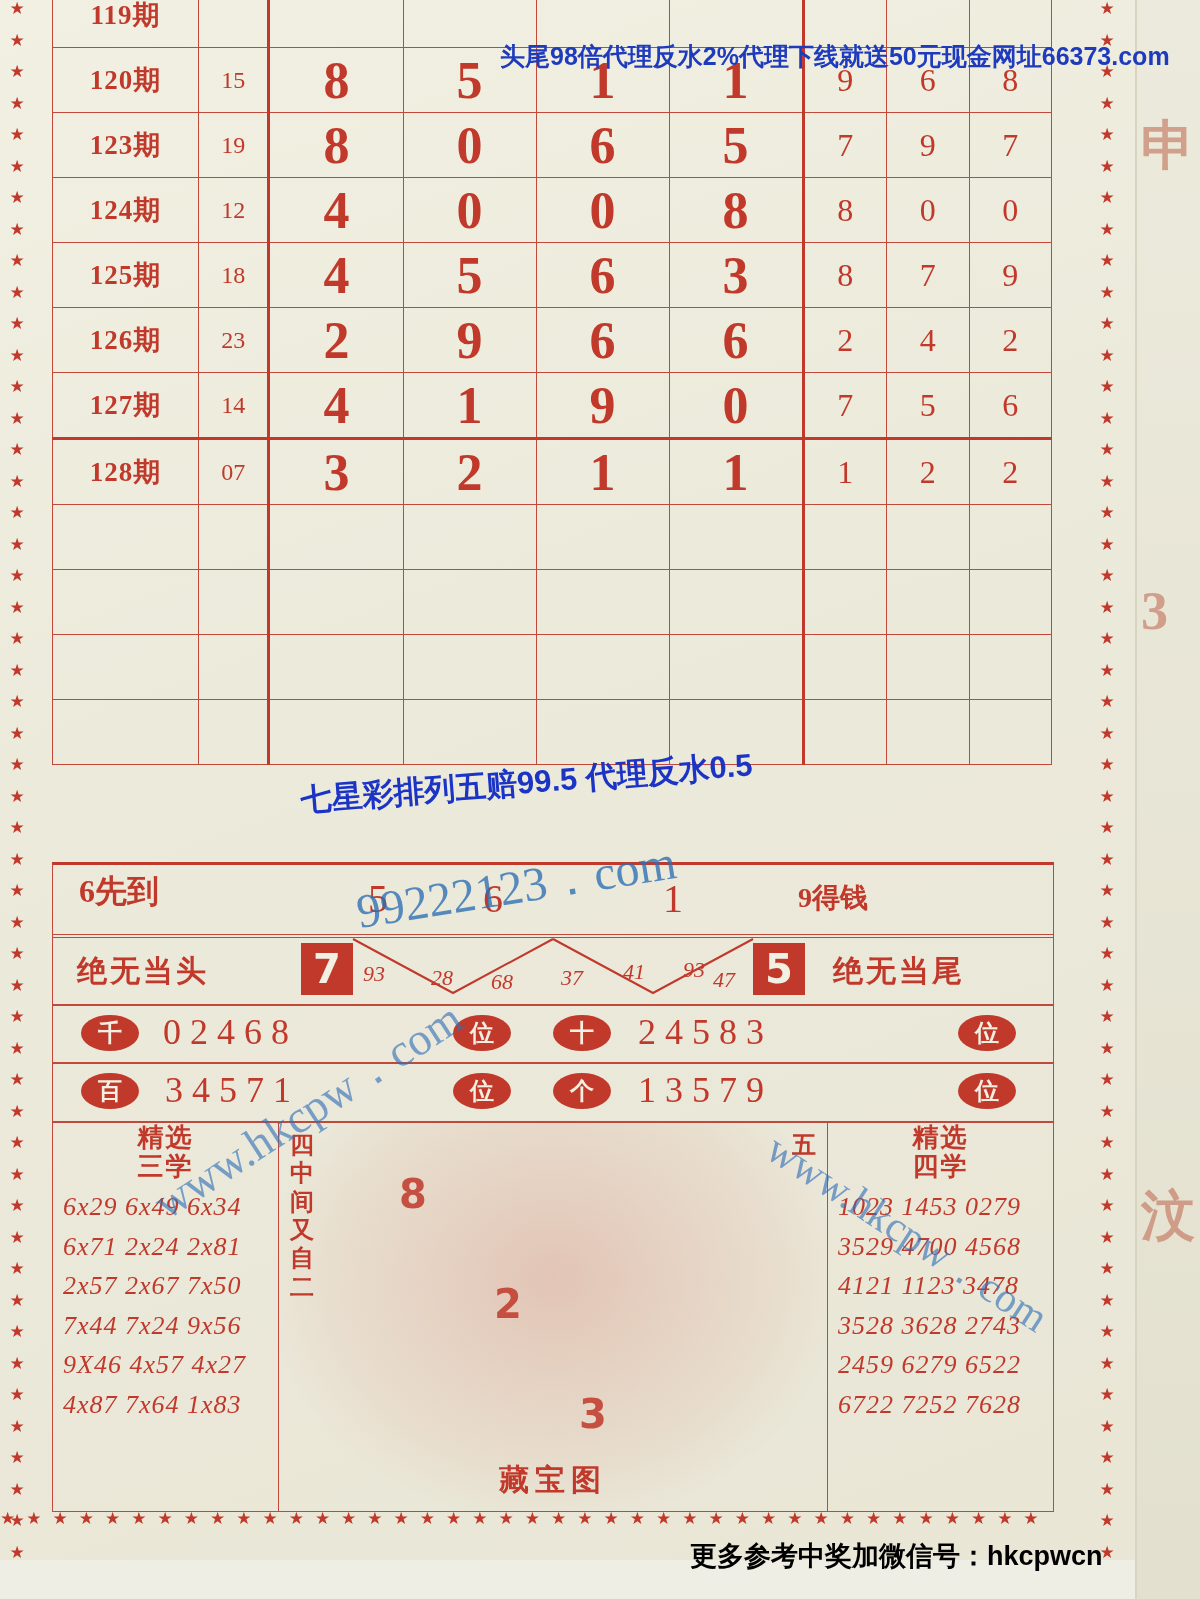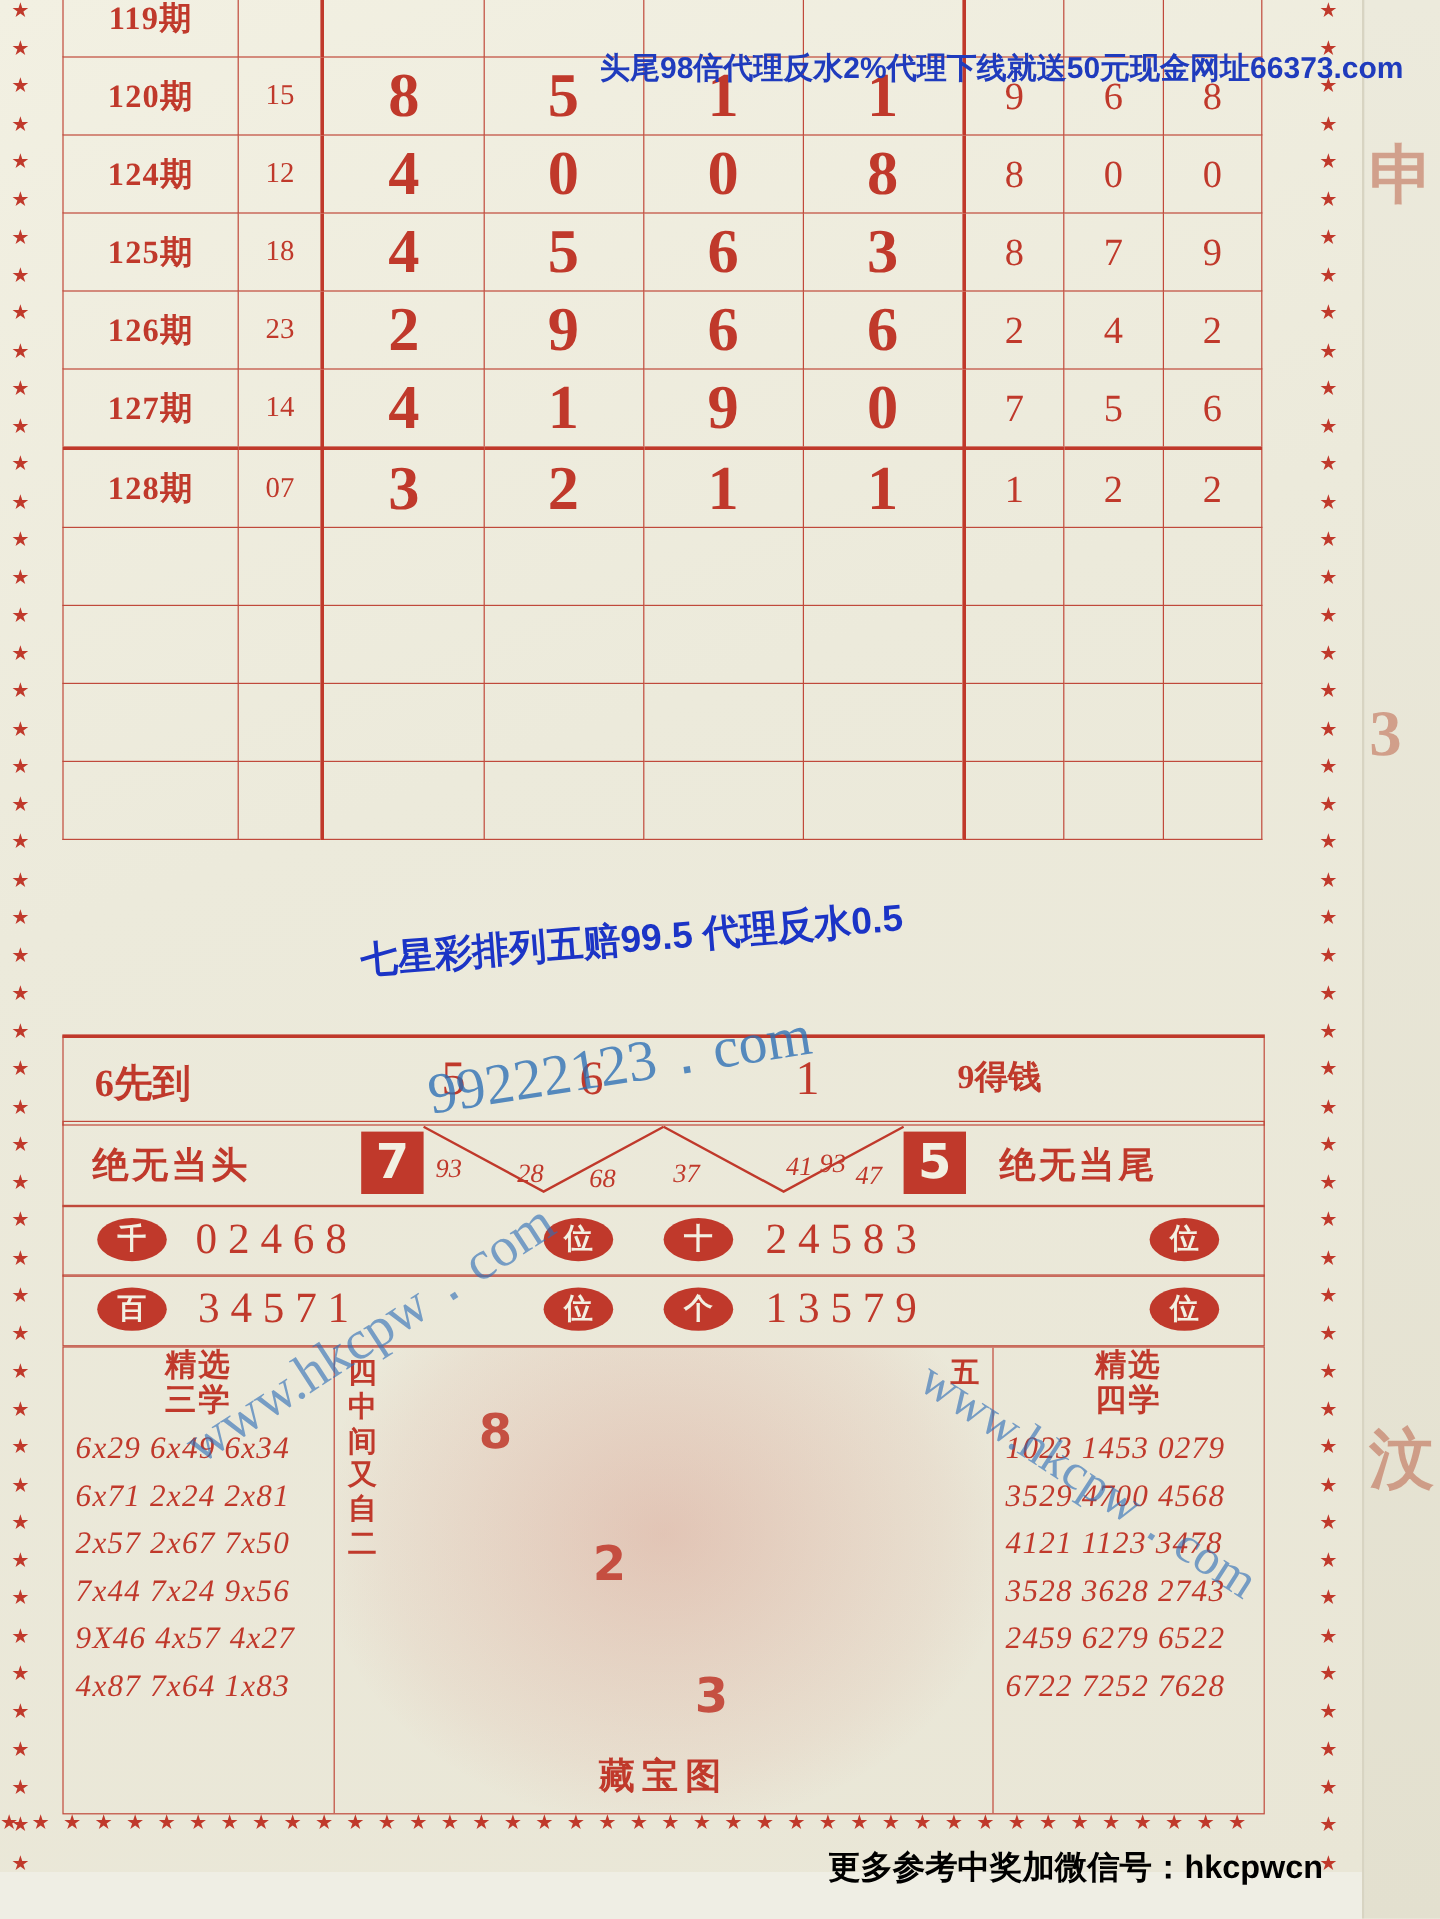--- a/index.html
+++ b/index.html
@@ -48,21 +48,21 @@
   td.big{width:118px;font-size:52px;font-weight:bold;font-family:"DejaVu Sans",sans-serif;}
   td.sm{width:72px;font-size:32px;}
   .thickr{border-right:3px solid #c0392b !important;}
   .thickb{border-bottom:3px solid #c0392b !important;}
   
   #strip{
     position:absolute;left:52px;top:862px;width:1000px;height:72px;
     border:1px solid #c0493b;border-top:3px solid #c0392b;
     color:#c0392b;font-family:"Liberation Serif",serif;
   }
-  #strip .l{position:absolute;left:26px;top:16px;font-size:32px;font-weight:bold;}
+  #strip .l{position:absolute;left:26px;top:5px;font-size:32px;font-weight:bold;}
   #strip .m1{position:absolute;left:315px;top:10px;font-size:40px;}
   #strip .m2{position:absolute;left:430px;top:10px;font-size:40px;}
   #strip .m3{position:absolute;left:610px;top:10px;font-size:40px;}
   #strip .r{position:absolute;left:745px;top:14px;font-size:28px;font-weight:bold;}
   
   #ht{
     position:absolute;left:52px;top:934px;width:1000px;height:70px;
     border:1px solid #c0493b;color:#c0392b;font-family:"Liberation Serif",serif;
   }
   #ht .lab{position:absolute;top:16px;font-size:30px;font-weight:bold;letter-spacing:3px;}
@@ -259,20 +259,31 @@
         <tr>
           <td class="period">120期</td>
           <td class="idx thickr">15</td>
           <td class="big">8</td>
           <td class="big">5</td>
           <td class="big">1</td>
           <td class="big thickr">1</td>
           <td class="sm">9</td>
           <td class="sm">6</td>
           <td class="sm">8</td>
+        </tr>
+        <tr>
+          <td class="period">123期</td>
+          <td class="idx thickr">19</td>
+          <td class="big">8</td>
+          <td class="big">0</td>
+          <td class="big">6</td>
+          <td class="big thickr">5</td>
+          <td class="sm">7</td>
+          <td class="sm">9</td>
+          <td class="sm">7</td>
         </tr>
         <tr>
           <td class="period">124期</td>
           <td class="idx thickr">12</td>
           <td class="big">4</td>
           <td class="big">0</td>
           <td class="big">0</td>
           <td class="big thickr">8</td>
           <td class="sm">8</td>
           <td class="sm">0</td>
@@ -383,21 +394,21 @@
       <polyline points="500,4 600,58 700,4" fill="none" stroke="#c0392b" stroke-width="2"></polyline>
     </svg>
     <div class="lab" style="left:24px;">绝无当头</div>
     <div class="boxnum" style="left:248px;">7</div>
     <div class="boxnum" style="left:700px;">5</div>
     <div class="lab" style="left:780px;">绝无当尾</div>
     <div class="pair" style="left:310px;top:26px;">93</div>
     <div class="pair" style="left:378px;top:30px;">28</div>
     <div class="pair" style="left:438px;top:34px;">68</div>
     <div class="pair" style="left:508px;top:30px;">37</div>
-    <div class="pair" style="left:570px;top:24px;margin-left:32px;">41</div>
+    <div class="pair" style="left:570px;top:24px;">41</div>
     <div class="pair" style="left:630px;top:22px;">93</div>
     <div class="pair" style="left:660px;top:32px;">47</div>
   </div>
 
   <div class="drow" style="top:1004px;">
     <div class="oval" style="left:28px;">千</div>
     <div class="digits" style="left:110px;">02468</div>
     <div class="oval" style="left:400px;">位</div>
     <div class="oval" style="left:500px;">十</div>
     <div class="digits" style="left:585px;">24583</div>

